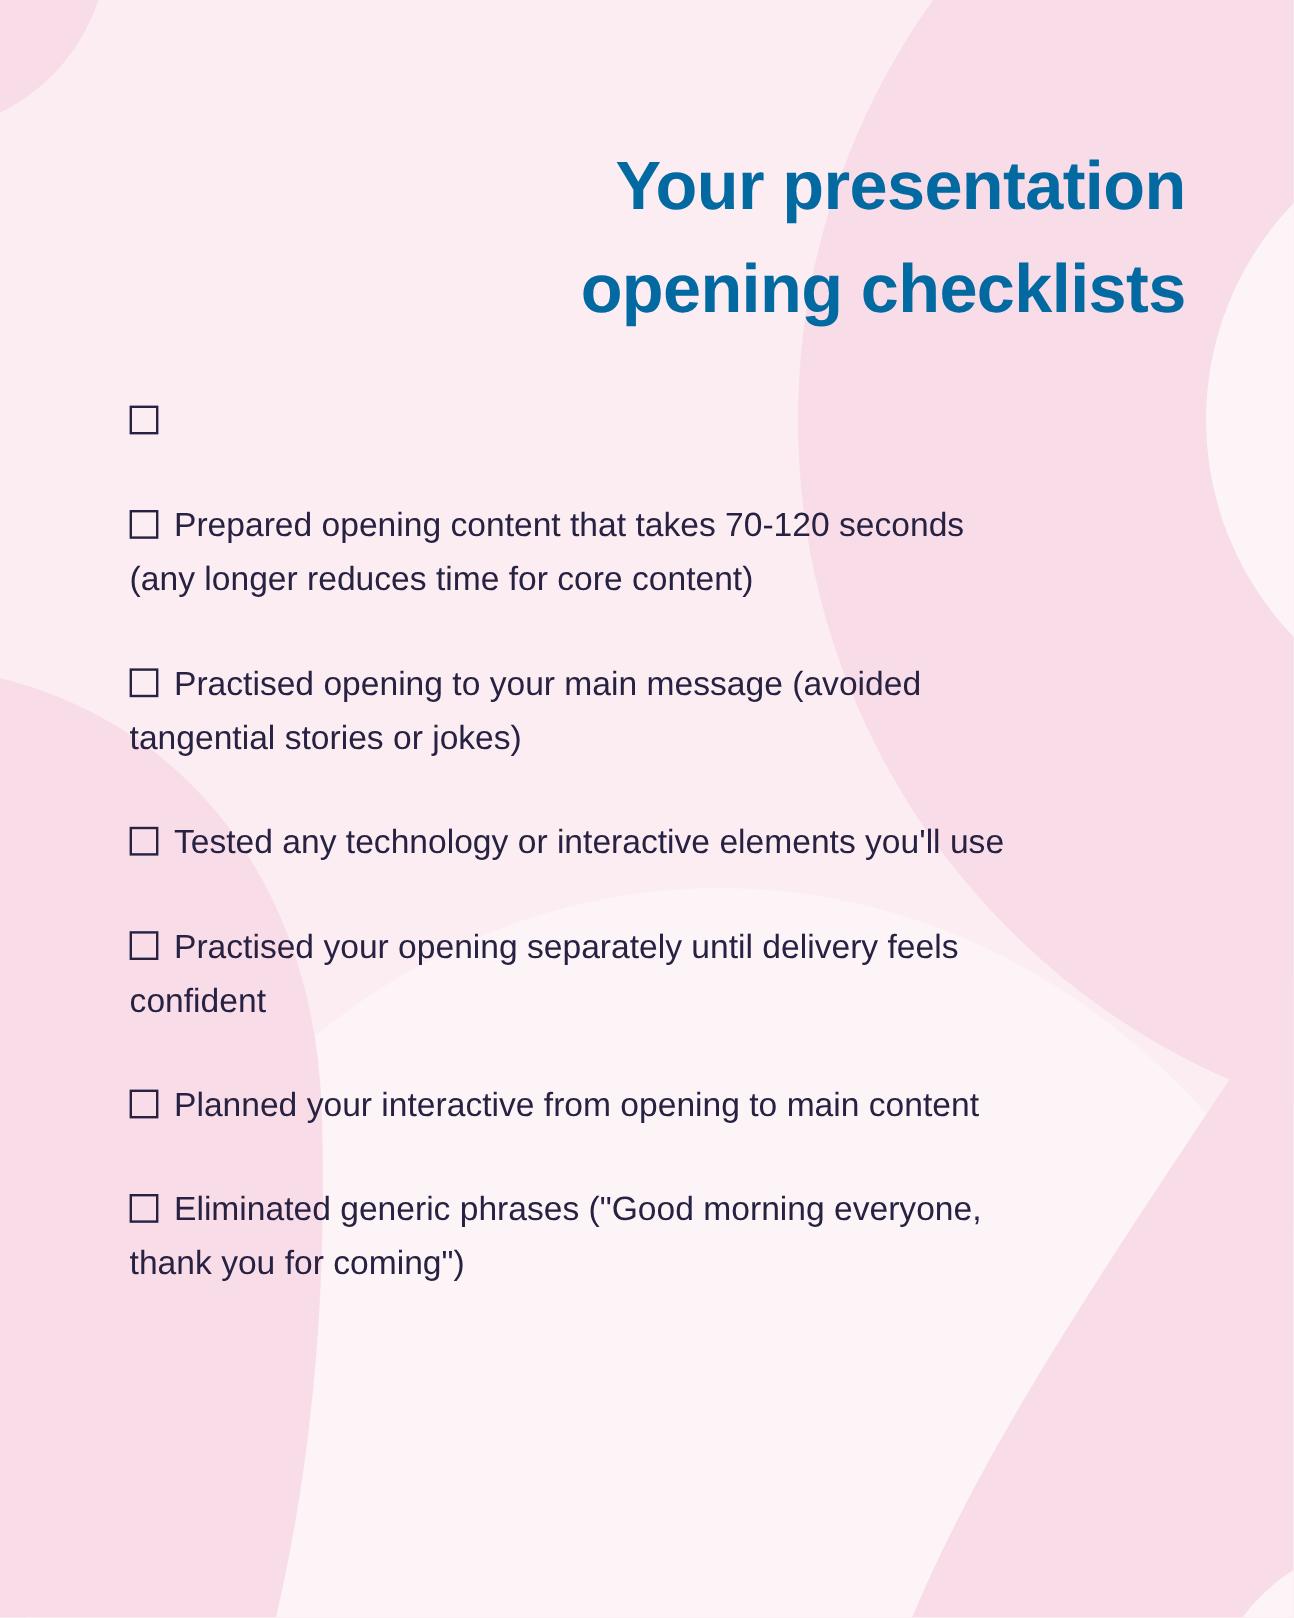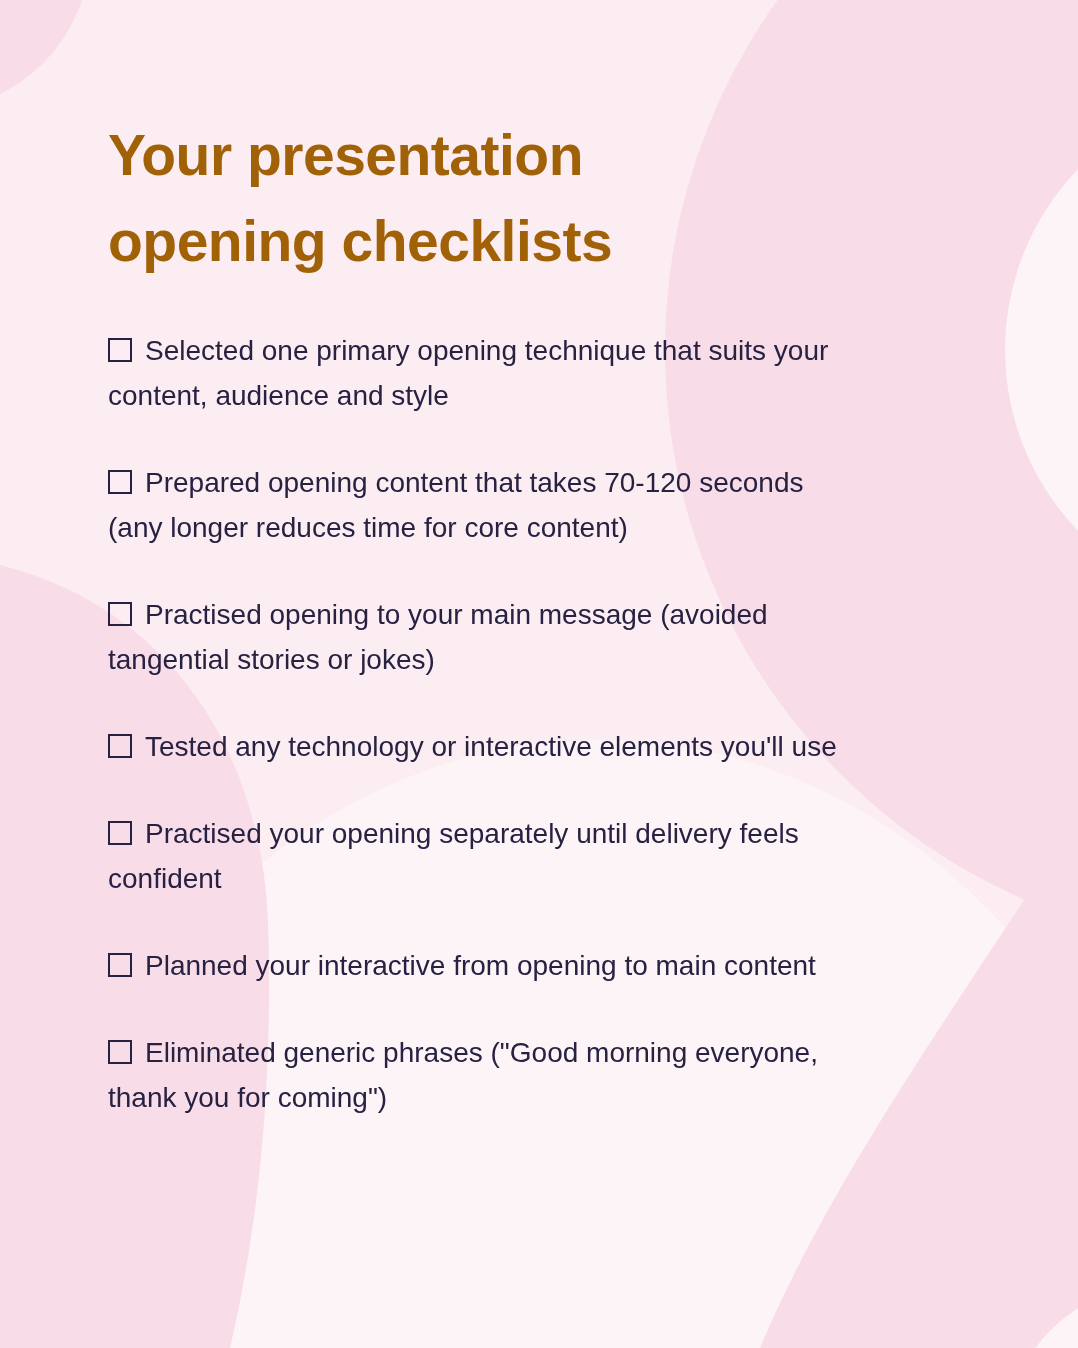--- a/index.html
+++ b/index.html
@@ -22,22 +22,23 @@
     top: 112px;
     width: 880px;
     z-index: 1;
   }
   .page-title {
     margin: 0 0 44px 0;
     font-size: 57px;
     line-height: 86px;
     font-weight: 700;
     letter-spacing: -0.5px;
-    color: #a16207;
+    color: #0369a1;
     white-space: pre-line;
+    text-align: right;
   }
   .check-item {
     margin: 0 0 42px 0;
     font-size: 28px;
     line-height: 45px;
     color: #272142;
     white-space: pre-line;
   }
   .checkbox {
     display: inline-block;
@@ -68,22 +69,21 @@
 
   <path d="M1078,818 C960,1000 830,1180 760,1348 L1078,1348 Z" fill="#f8dde9"></path>
 
   <circle cx="1160" cy="1440" r="155" fill="#fdf4f8"></circle>
 </svg>
 
 <div class="content">
   <h1 class="page-title">Your presentation
 opening checklists</h1>
   <div id="checklist">
-  <p class="check-item"><span class="checkbox"></span><span>Selected one primary opening technique that suits your
-content, audience and style</span></p>
+  <p class="check-item"><span class="checkbox"></span></p>
 
   <p class="check-item"><span class="checkbox"></span><span>Prepared opening content that takes 70-120 seconds
 (any longer reduces time for core content)</span></p>
 
   <p class="check-item"><span class="checkbox"></span><span>Practised opening to your main message (avoided
 tangential stories or jokes)</span></p>
 
   <p class="check-item"><span class="checkbox"></span><span>Tested any technology or interactive elements you'll use</span></p>
 
   <p class="check-item"><span class="checkbox"></span><span>Practised your opening separately until delivery feels

